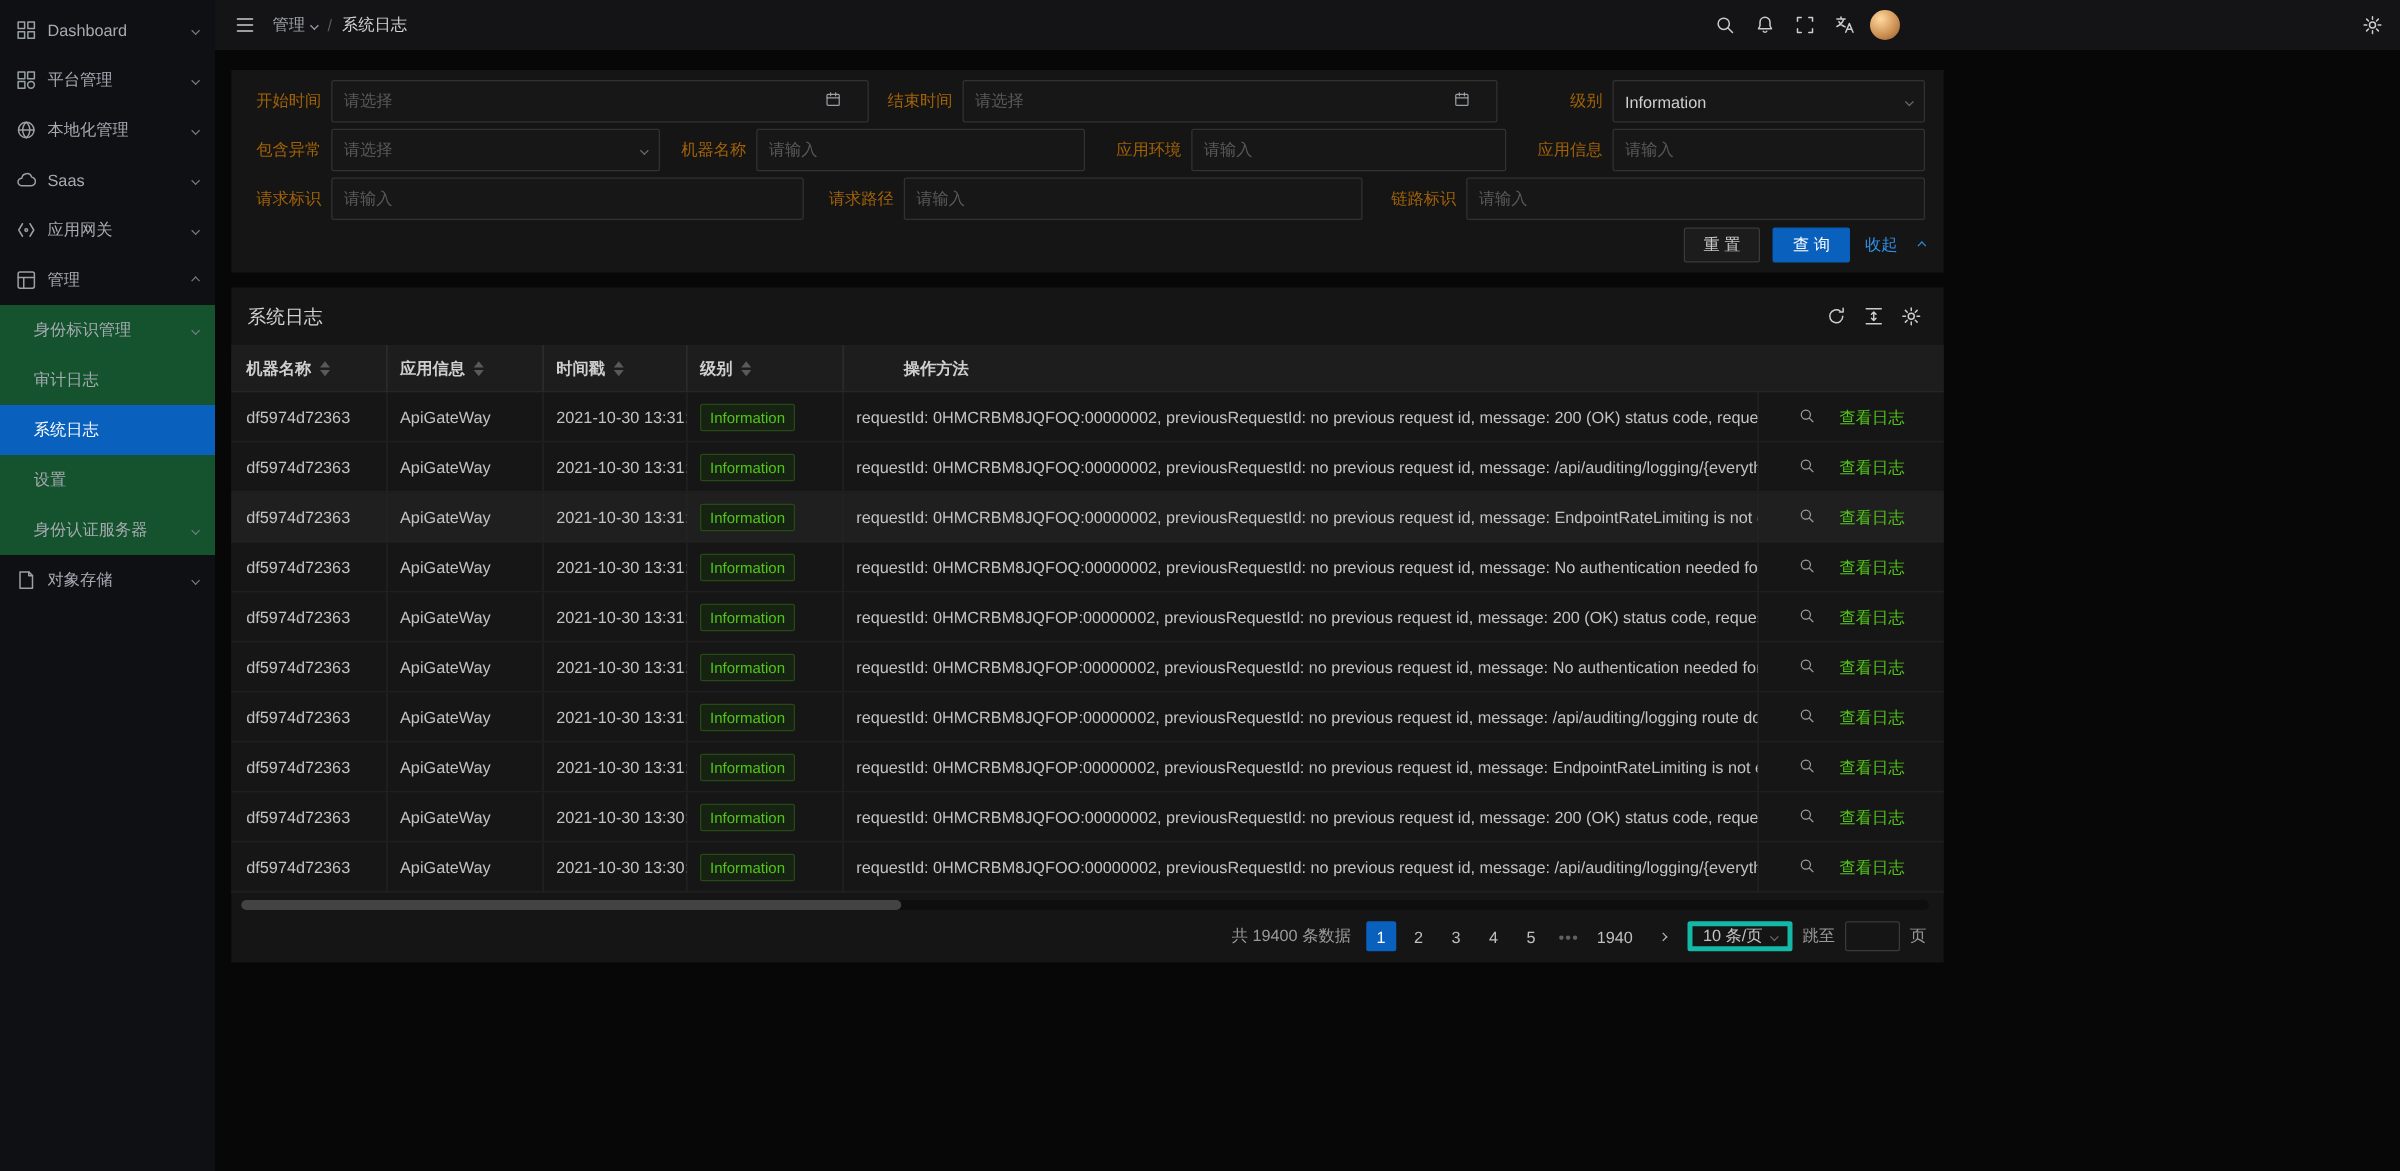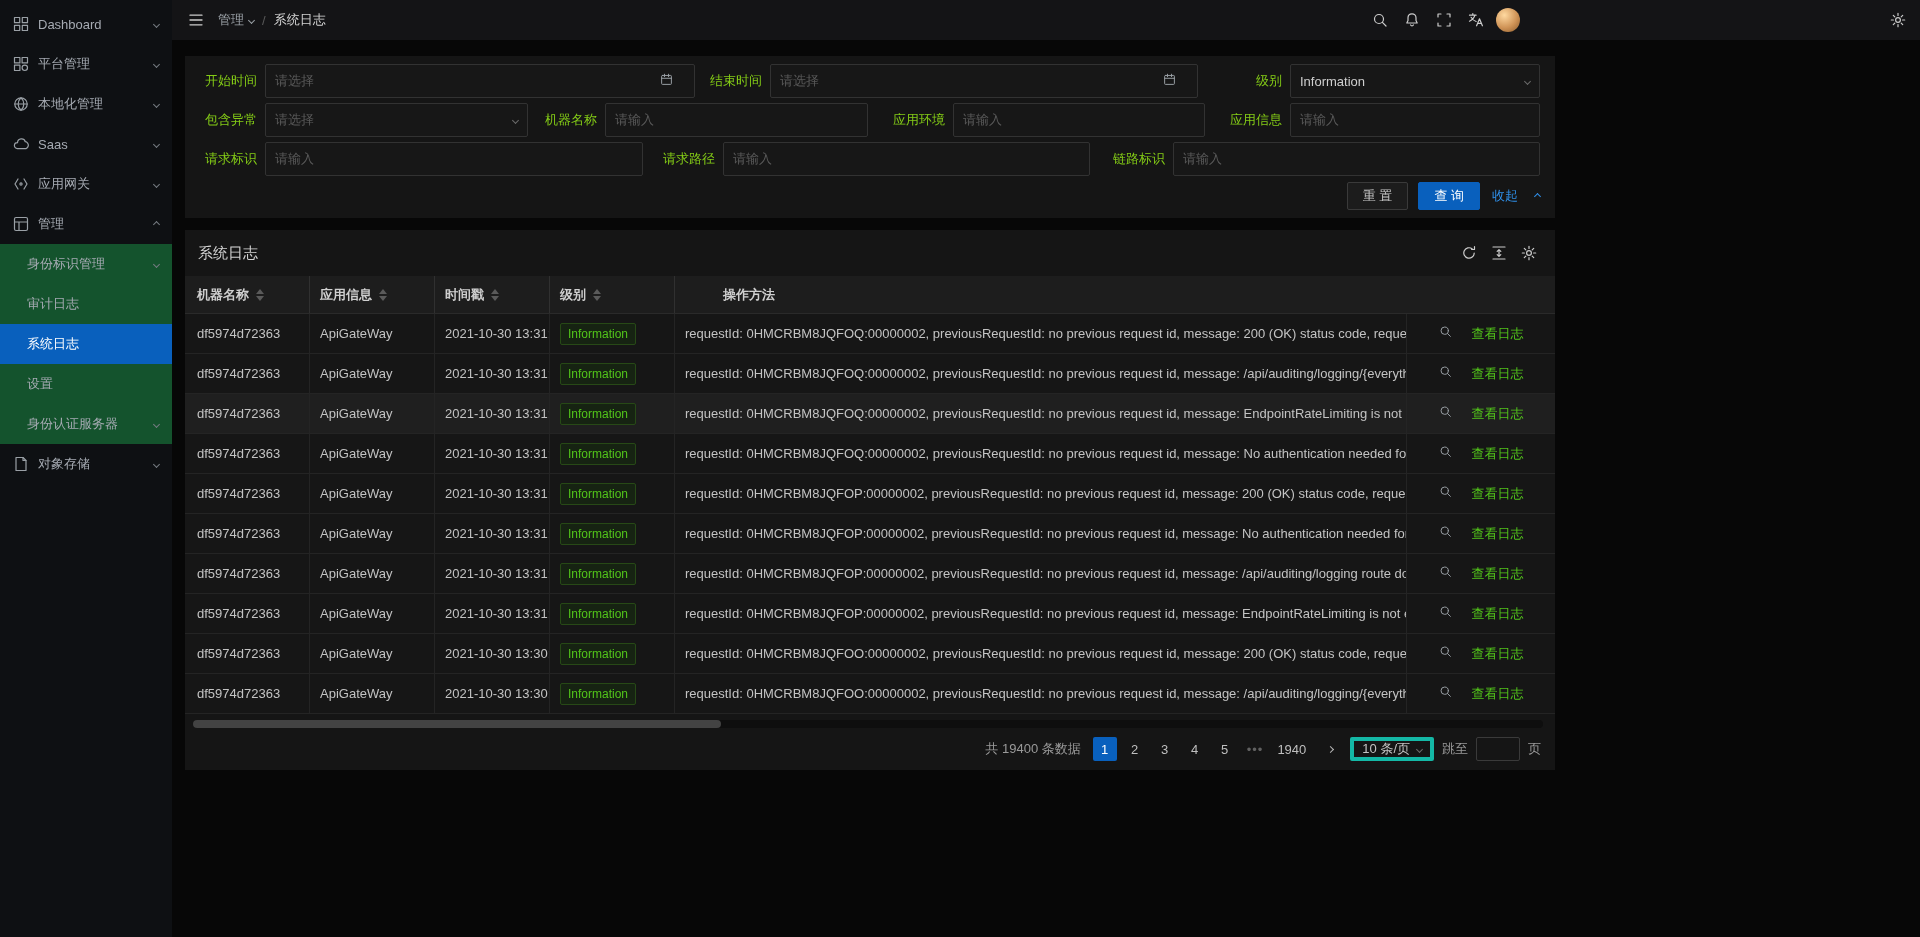--- a/index.html
+++ b/index.html
@@ -35,21 +35,21 @@
   .bc-item{display:flex;align-items:center;gap:5px;color:#9aa0a6;cursor:pointer}
   .bc-sep{color:#5a5a5a}
   .bc-current{color:#d3d3d3}
   .header-icons{position:absolute;left:1196px;top:0;height:40px;display:flex;align-items:center;gap:8px}
   .avatar{width:24px;height:24px;border-radius:50%;background:radial-gradient(circle at 35% 30%,#ffd9a0,#cf9356 55%,#8a5a2b);cursor:pointer;flex:none}
   .header-gear{position:absolute;right:10px;top:8px}
 
   
   .filter-panel{position:absolute;left:185px;top:56px;width:1370px;height:162px;background:#151515}
   .field{position:absolute;display:flex;align-items:center;height:26px}
-  .f-label{color:#84cc16;text-align:right;padding-right:8px;width:72px;flex:none;white-space:nowrap}
+  .f-label{color:#a16207;text-align:right;padding-right:8px;width:72px;flex:none;white-space:nowrap}
   .ctrl{height:26px;border:1px solid #323232;border-radius:2px;background:#171717;display:flex;align-items:center;padding:16px 9px;flex:none;cursor:text}
   .ctrl.select,.ctrl.date{cursor:pointer}
   .ctrl .ph{color:#595959;white-space:nowrap}
   .ctrl .val{color:#cfcfcf;white-space:nowrap}
   .ctrl .trail{margin-left:auto;color:#6b6b6b;display:inline-flex;align-items:center}
   .ctrl .trail svg{width:13px;height:13px}
   .f-r1c1{left:8px;top:12px}   .f-r1c1 .ctrl{width:430px}
   .f-r1c2{left:513px;top:12px} .f-r1c2 .ctrl{width:428px}
   .f-r1c3{left:1047px;top:12px}.f-r1c3 .f-label{width:58px}.f-r1c3 .ctrl{width:250px}
   .f-r2c1{left:8px;top:51px}   .f-r2c1 .ctrl{width:263px}
@@ -82,21 +82,21 @@
   .td{display:flex;align-items:center;padding:0 10px;color:#c3c3c3;white-space:nowrap;overflow:hidden;border-right:1px solid #242424}
   .td:last-child{border-right:none}
   .c1{width:125px;padding-left:12px}
   .c2{width:125px}
   .c3{width:115px}
   .c4{width:125px}
   .c5{flex:1;min-width:0}
   .c6{width:148px;justify-content:center}
   .badge{font-size:12px;line-height:20px;padding:0 7px;border-radius:2px;background:#162312;border:1px solid #274916;color:var(--green)}
   .msg{overflow:hidden;white-space:nowrap;flex:none}
-  .view-link{display:inline-flex;gap:8px;color:var(--green);cursor:pointer}
+  .view-link{display:inline-flex;align-items:center;gap:8px;color:var(--green);cursor:pointer}
   .view-link svg{width:13px;height:13px}
 
   .h-scroll{position:absolute;left:8px;width:1350px;top:490px;height:8px;background:#0e0e0e;border-radius:4px}
   .h-thumb{width:528px;height:8px;border-radius:4px;background:#434343;cursor:pointer}
 
   .pagination{position:absolute;right:14px;top:506px;height:26px;display:flex;align-items:center;gap:8px;color:#9a9a9a}
   .pg-total{margin-right:4px}
   .pg-pages{display:flex;align-items:center;gap:6px}
   .pg-item{min-width:24px;height:24px;display:inline-flex;align-items:center;justify-content:center;border-radius:2px;color:#bfbfbf;cursor:pointer;padding:0 4px}
   .pg-item.active{background:var(--accent);color:#fff}

